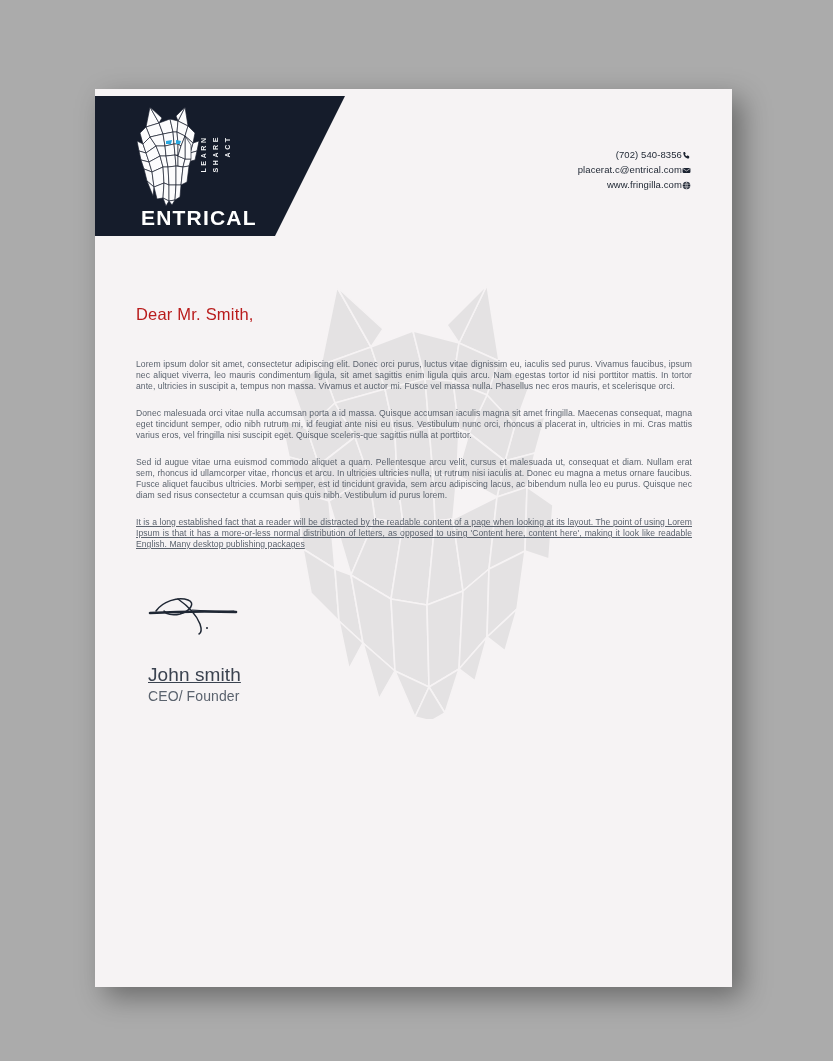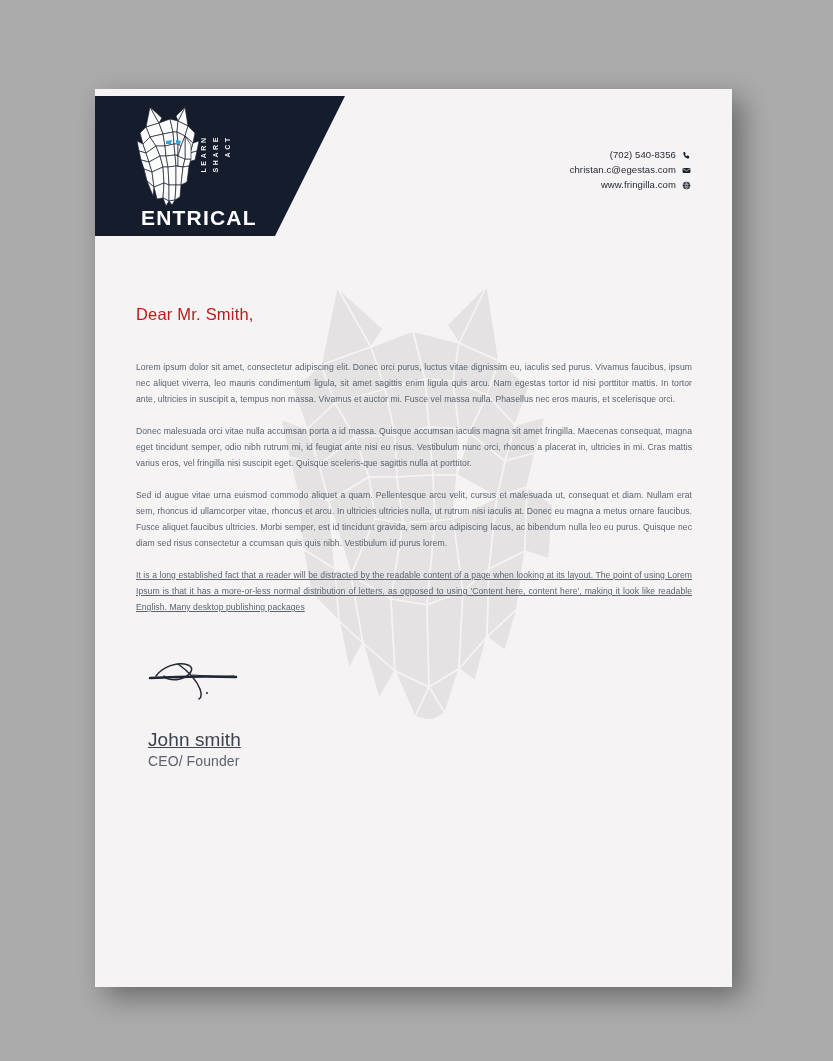--- a/index.html
+++ b/index.html
@@ -67,21 +67,21 @@
   #contact {
     position:absolute;
     right:41px; top:60px;
     z-index:4;
     text-align:right;
   }
   .contact-row {
     display:flex;
     align-items:center;
     justify-content:flex-end;
-    gap:6px;
+    gap:0;
     margin-bottom:3px;
     color:#222A36;
     font-size:9.5px;
     line-height:12px;
     white-space:nowrap;
   }
   .contact-row .ctext { letter-spacing:0.1px; }
   .cicon { width:9px; height:9px; flex:none; display:block; }
 
   
@@ -102,21 +102,21 @@
     z-index:2;
   }
   #greeting {
     font-size:16.5px;
     color:#b91c1c;
     letter-spacing:0.2px;
     margin-bottom:35px;
   }
   .para {
     font-size:8.6px;
-    line-height:16px;
+    line-height:11px;
     color:#5B636E;
     text-align:justify;
     margin-bottom:16px;
     letter-spacing:0.05px;
   }
   .para:last-of-type { margin-bottom:16px;text-decoration:underline; }
 
   #signoff {
     margin-top:38px;
     font-size:8.6px;
@@ -288,21 +288,21 @@
   <div id="contact">
 
     <div class="contact-row">
       <span class="ctext">(702) 540-8356</span>
       <svg class="cicon" viewBox="0 0 24 24">
         <path fill="#1B2330" d="M6.6 2.5c.7 0 1.3.4 1.6 1l1.3 3c.3.7.1 1.5-.5 2l-1.2.9c.9 2 2.5 3.6 4.5 4.6l.9-1.2c.5-.6 1.3-.8 2-.5l3 1.3c.6.3 1 .9 1 1.6v2.8c0 1.1-.9 2-2 2C10.2 20 3.5 13.4 3.5 4.5c0-1.1.9-2 2-2h1.1z"></path>
       </svg>
     </div>
 
     <div class="contact-row">
-      <span class="ctext">christan.c@egestas.com</span>
+      <span class="ctext">placerat.c@entrical.com</span>
       <svg class="cicon" viewBox="0 0 24 24">
         <rect x="1.5" y="5.5" width="21" height="13" rx="2.2" fill="#1B2330"></rect>
         <path d="M3 7.3l9 6 9-6" stroke="#F6F3F4" stroke-width="1.8" fill="none" stroke-linecap="round" stroke-linejoin="round"></path>
       </svg>
     </div>
 
     <div class="contact-row">
       <span class="ctext">www.fringilla.com</span>
       <svg class="cicon" viewBox="0 0 24 24">
         <circle cx="12" cy="12" r="10" fill="#1B2330"></circle>

